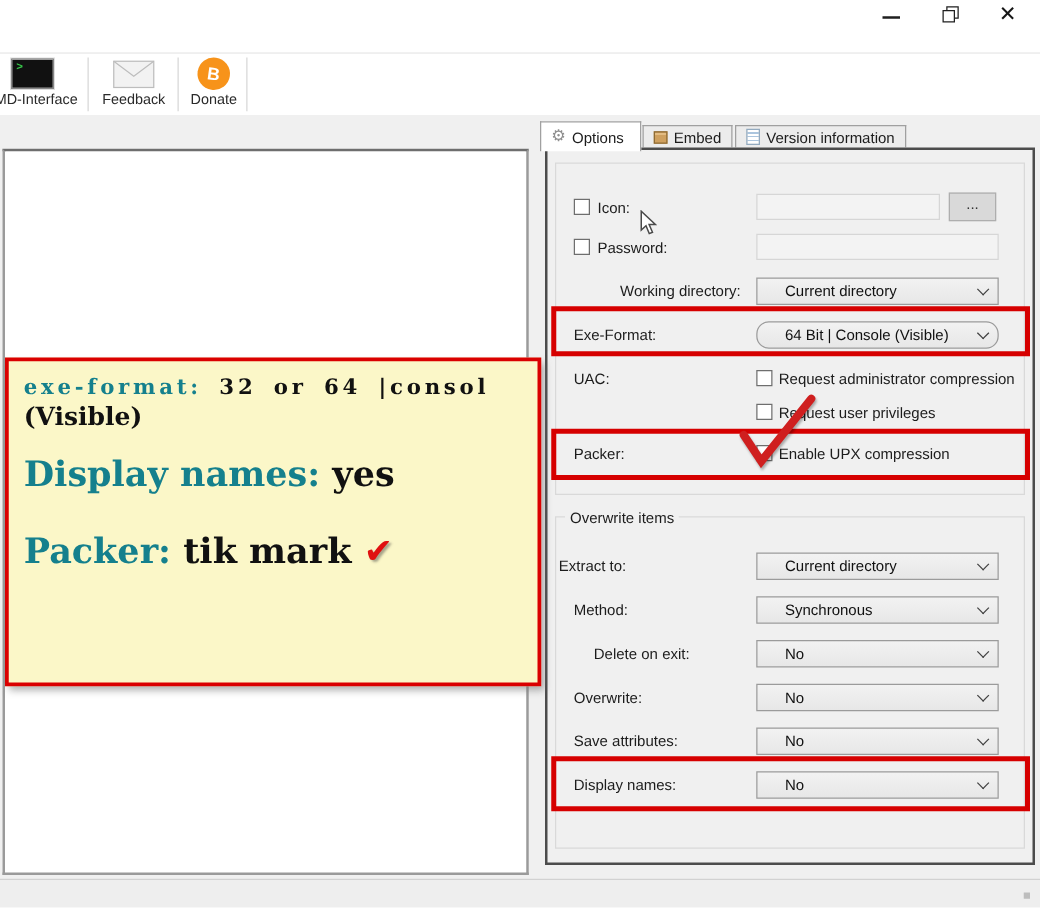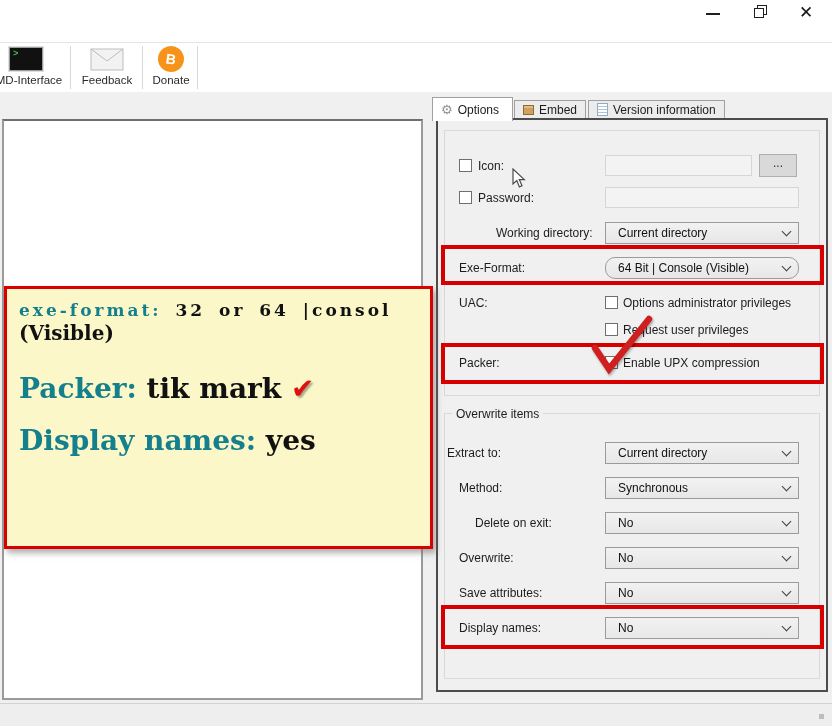--- a/index.html
+++ b/index.html
@@ -41,21 +41,21 @@
   .doc-glyph { width:11px; height:13px; border:1px solid #93aabf; background:repeating-linear-gradient(180deg,#ffffff 0px,#ffffff 2px,#abc5de 2px,#abc5de 3px); }
   .right-panel { left:436px; top:118px; width:392px; height:574px; background:#f0f0f0; border:2px solid #4c4c4c; z-index:2; }
 
   
   .groupbox { border:1px solid #d9d9d9; background:transparent; z-index:3; }
   .group-title { position:absolute; left:452px; top:407px; background:#f0f0f0; padding:0 4px; font-size:12px; color:#1c1c1c; z-index:4; }
   .lbl { position:absolute; font-size:12px; color:#1c1c1c; white-space:nowrap; z-index:4; }
   .chk { position:absolute; width:13px; height:13px; background:#ffffff; border:1px solid #6e6e6e; z-index:4; }
   .fld { position:absolute; background:#f3f3f3; border:1px solid #d6d6d6; z-index:4; }
   .btn-browse { position:absolute; background:#d9d9d9; border:1px solid #aeaeae; font-size:12px; color:#333; text-align:center; line-height:16px; z-index:4; }
-  .dd { position:absolute; width:194px; height:22px; background:linear-gradient(180deg,#f2f2f2,#e7e7e7); border:1px solid #9b9b9b; font-size:12px; color:#111; line-height:20px; padding-left:12px; z-index:4; }
+  .dd { position:absolute; width:194px; height:22px; background:linear-gradient(180deg,#f2f2f2,#e7e7e7); border:1px solid #9b9b9b; font-size:12px; color:#111; line-height:20px; padding-left:22px; z-index:4; }
   .chev { position:absolute; right:8px; top:5px; width:7px; height:7px; border-right:1.6px solid #3f3f3f; border-bottom:1.6px solid #3f3f3f; transform:rotate(45deg); }
 
   
   .hl { position:absolute; border:4px solid #d60000; background:transparent; z-index:6; }
 
   
   .note { left:4px; top:286px; width:429px; height:263px; background:#fbf7c8; border:3px solid #da0000; box-shadow:3px 4px 6px rgba(110,110,110,.55); z-index:7; padding:10px 12px; font-family:"DejaVu Serif", serif; font-weight:bold; }
   .note-line1 { font-size:17px; letter-spacing:3px; word-spacing:5px; color:#111; line-height:1.35; }
   .note-line2 { font-size:20px; color:#111; line-height:1.1; }
   .note-big { font-size:28px; color:#111; line-height:1.1; }
@@ -145,21 +145,21 @@
   </div>
 
   <span class="lbl" style="left:459px; top:261px;">Exe-Format:</span>
   <div class="dd" style="left:605px; top:257px;border-radius:10px;">
     <span>64 Bit | Console (Visible)</span>
     <span class="chev"></span>
   </div>
 
   <span class="lbl" style="left:459px; top:296px;">UAC:</span>
   <span class="chk" style="left:605px; top:296px;"></span>
-  <span class="lbl" style="left:623px; top:296px;">Options administrator privileges</span>
+  <span class="lbl" style="left:623px; top:296px;">Request administrator compression</span>
   <span class="chk" style="left:605px; top:323px;"></span>
   <span class="lbl" style="left:623px; top:323px;">Request user privileges</span>
 
   <span class="lbl" style="left:459px; top:356px;">Packer:</span>
   <span class="chk" style="left:605px; top:356px;"></span>
   <span class="lbl" style="left:623px; top:356px;">Enable UPX compression</span>
 
   <div class="abs groupbox" style="left:444px; top:413px; width:376px; height:266px;"></div>
   <span class="group-title">Overwrite items</span>
 
@@ -205,25 +205,25 @@
 
   <svg class="annot-svg" style="left:585px; top:310px;" width="72" height="68" viewBox="0 0 72 68">
     <polyline points="10,38 24,59 64,9" fill="none" stroke="#cf1f1f" stroke-width="6.5" stroke-linecap="round" style="filter:drop-shadow(1px 2px 1px rgba(0,0,0,.3));"></polyline>
   </svg>
 
   <div class="abs note">
     <div class="note-line1">
       <span class="teal">exe-format:</span><span> 32 or 64 |consol</span>
     </div>
     <div class="note-line2">(Visible)</div>
+    <div class="note-big m-disp">
+      <span class="teal">Display names:</span><span> yes</span>
+    </div>
     <div class="note-big m-pack">
       <span class="teal">Packer:</span><span> tik mark </span><span class="note-check">✔</span>
-    </div>
-    <div class="note-big m-disp">
-      <span class="teal">Display names:</span><span> yes</span>
     </div>
   </div>
 
   <svg class="annot-svg" style="left:512px; top:168px; z-index:9;" width="14" height="21" viewBox="0 0 14 21">
     <path d="M1 1 L1 16 L4.8 12.6 L7.4 18.9 L10 17.8 L7.3 11.6 L12.3 11.6 Z" fill="#ffffff" stroke="#4a4a4a" stroke-width="1.2"></path>
   </svg>
 
   <div class="abs bottom-strip"></div>
   <div class="abs resize-grip"></div>
 

